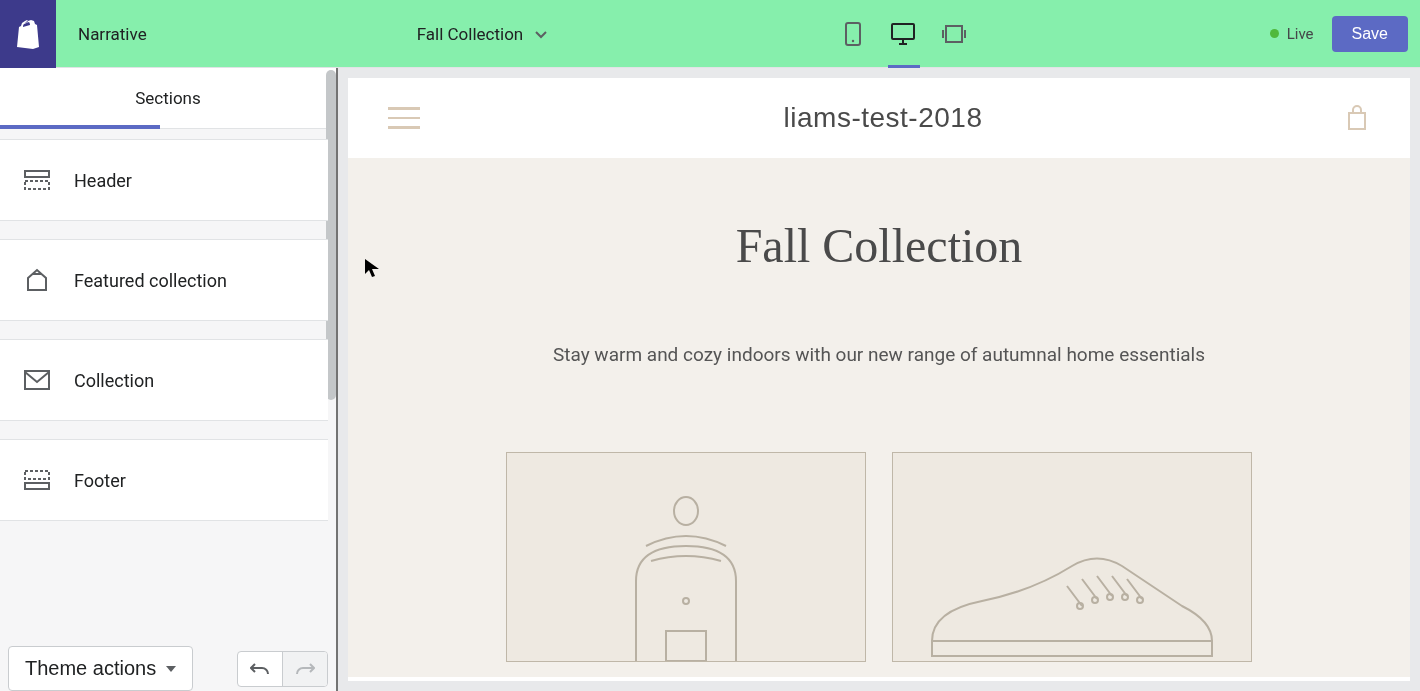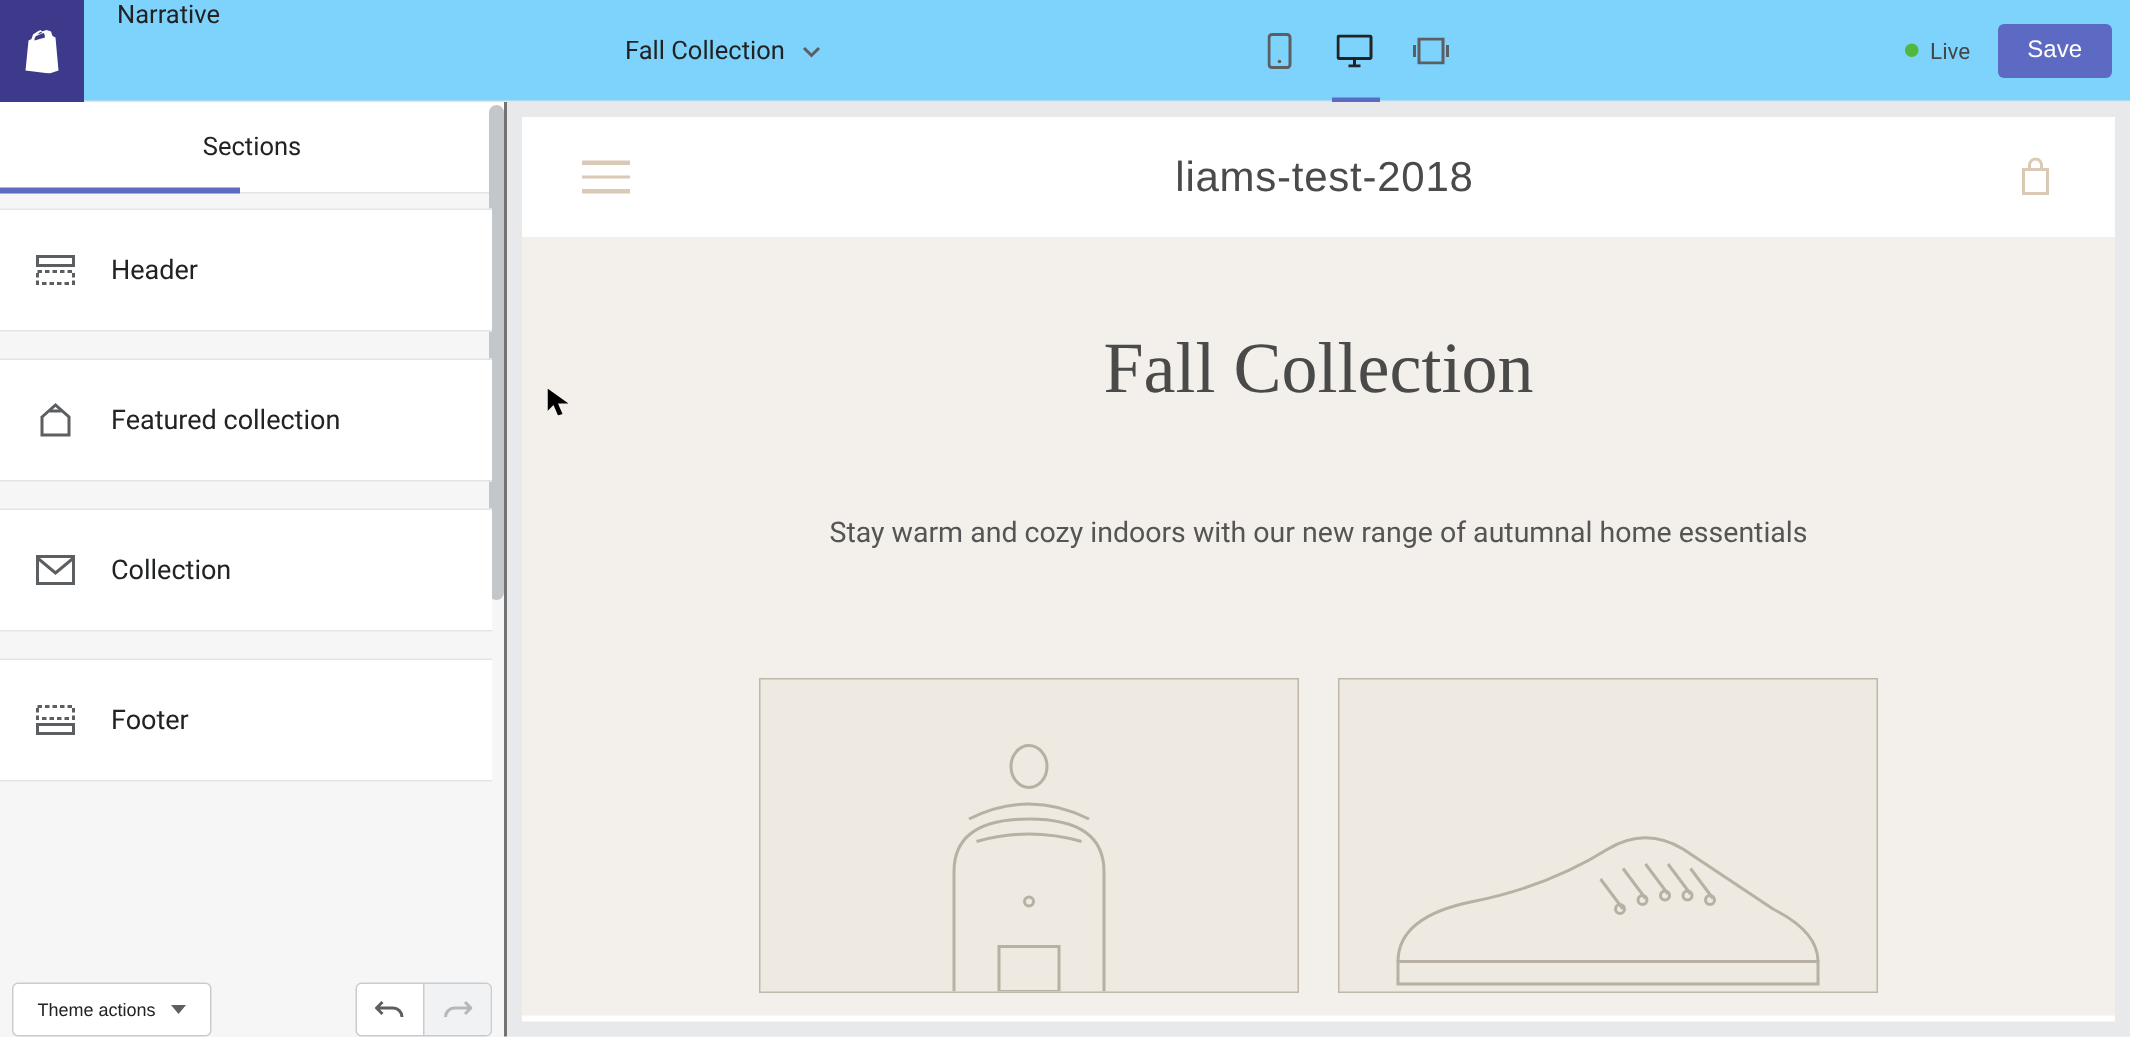--- a/index.html
+++ b/index.html
@@ -1,19 +1,19 @@
 <!DOCTYPE html>
 <html><head>
 <meta charset="utf-8">
 <style>
 *{margin:0;padding:0;box-sizing:border-box}
 body{font-family:-apple-system,BlinkMacSystemFont,"Segoe UI",Roboto,sans-serif;font-size:15px;color:#202223;background:#f6f6f7;width:1420px;height:691px;overflow:hidden}
 
 
-.top-header{display:flex;height:68px;background:#7dd3fc;border-bottom:1px solid #e1e3e5}
+.top-header{display:flex;align-items:center;height:68px;background:#86efac;border-bottom:1px solid #e1e3e5}
 .logo-box{width:56px;height:68px;background:#3d3a8b;display:flex;align-items:center;justify-content:center}
 .theme-name{padding:0 22px;font-size:17px;color:#202223}
 .page-selector{display:flex;align-items:center;gap:10px;padding:0 22px;cursor:pointer;margin-left:226px}
 .page-selector-label{font-size:17px}
 .device-toggles{display:flex;gap:18px;align-items:center;margin-left:auto;margin-right:300px}
 .device-btn{width:32px;height:32px;display:flex;align-items:center;justify-content:center;cursor:pointer;position:relative}
 .device-btn.active::after{content:"";position:absolute;bottom:-19px;left:0;right:0;height:4px;background:#5c6ac4}
 .status-save{display:flex;align-items:center;gap:18px;padding-right:12px}
 .live-status{display:flex;align-items:center;gap:8px;font-size:15px;color:#454749}
 .live-dot{width:9px;height:9px;border-radius:50%;background:#50b83c}
@@ -28,21 +28,21 @@
 
 .sections-list{flex:1;overflow-y:auto;padding-top:10px}
 .section-item{display:flex;align-items:center;gap:24px;padding:27px 24px;background:#fff;border-top:1px solid #e1e3e5;border-bottom:1px solid #e1e3e5;margin-bottom:18px;cursor:pointer;position:relative;width:328px}
 .section-item.selected{border-right:4px solid #5c6ac4}
 .section-icon{width:26px;height:26px;display:flex;align-items:center;justify-content:center}
 .section-label{font-size:18px;color:#202223}
 
 .scroll-thumb{position:absolute;top:2px;right:0px;width:10px;height:330px;background:#c4c7c9;border-radius:5px}
 
 .sidebar-footer{display:flex;align-items:center;justify-content:space-between;padding:10px 8px 0;background:#f6f6f7}
-.theme-actions-btn{display:flex;align-items:center;gap:10px;border:1px solid #c9cccf;background:#fff;border-radius:4px;padding:10px 16px;font-size:12px;cursor:pointer;color:#202223}
+.theme-actions-btn{display:flex;align-items:center;gap:10px;border:1px solid #c9cccf;background:#fff;border-radius:4px;padding:10px 16px;font-size:20px;cursor:pointer;color:#202223}
 .undo-redo{display:flex;border:1px solid #c9cccf;border-radius:4px;overflow:hidden;background:#fff}
 .undo-btn,.redo-btn{padding:8px 12px;cursor:pointer;display:flex;align-items:center;justify-content:center}
 .redo-btn{background:#f1f2f3;border-left:1px solid #c9cccf}
 
 
 .preview-wrap{position:absolute;top:68px;left:338px;right:0;bottom:0;background:#e8e9eb;padding:10px}
 .preview-canvas{background:#fff;height:100%;overflow:hidden}
 .store-header{display:flex;align-items:center;justify-content:space-between;padding:24px 40px}
 .hamburger{width:32px;display:flex;flex-direction:column;gap:7px;cursor:pointer}
 .hamburger span{height:2.5px;background:#d9c9b5}

